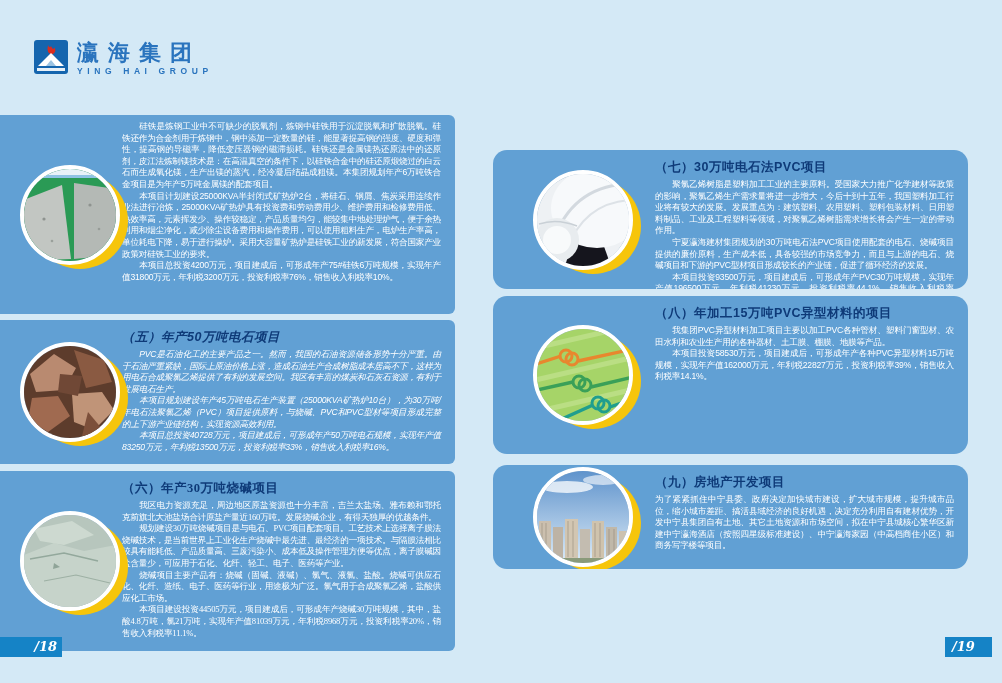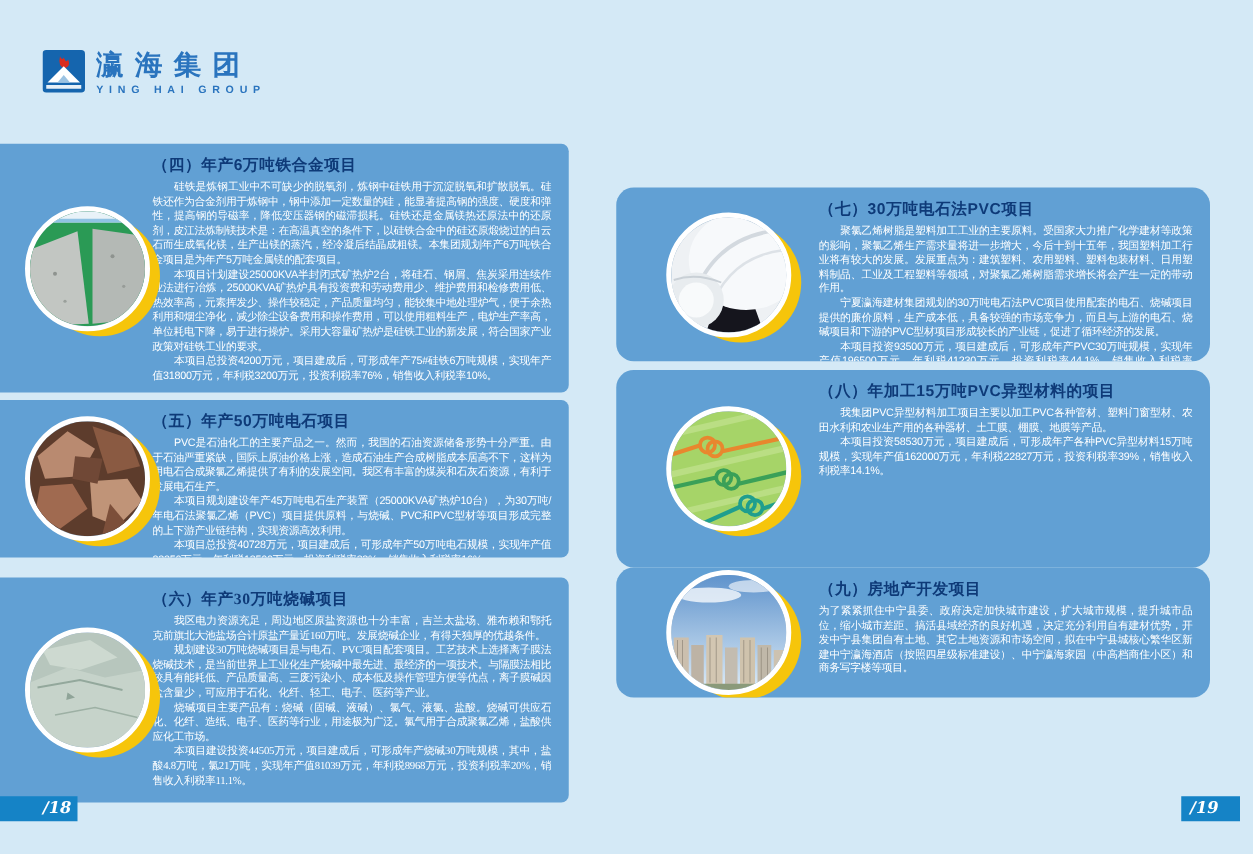--- a/index.html
+++ b/index.html
@@ -20,24 +20,24 @@
   }
   
   .page-left {position:absolute;left:0;   top:115px;width:455px;}
   .page-right{position:absolute;left:493px;top:150px;width:475px;}
   .panel{
     background:#61a0d4;display:flex;overflow:hidden;
     border-radius:14px;
   }
   .page-left .panel{border-radius:0 6px 6px 0;}
   .p4{height:199px;margin-bottom:6px;}
-  .p5{height:126px;margin-bottom:16px;}
+  .p5{height:144px;margin-bottom:7px;font-style:italic;}
   .p6{height:180px;font-family:Liberation Serif, serif;}
   .p7{height:139px;margin-bottom:7px;}
-  .p8{height:158px;}
+  .p8{height:158px;margin-bottom:11px;}
   .p9{height:104px;}
   
   .img-col{flex:0 0 auto;display:flex;align-items:center;}
   .page-left  .img-col{width:120px;}
   .page-right .img-col{width:160px;}
   .photo-wrap{position:relative;width:100px;height:100px;}
   .page-left  .photo-wrap{margin-left:20px;}
   .page-right .photo-wrap{margin-left:40px;}
   .crescent{
     position:absolute;left:12px;top:8px;width:96px;height:96px;border-radius:50%;
@@ -101,21 +101,20 @@
             <polygon points="50,14 92,20 92,86 50,90" fill="#b4b9b5"></polygon>
             <circle cx="20" cy="50" r="1.6" fill="#8e938f"></circle>
             <circle cx="66" cy="36" r="1.6" fill="#8e938f"></circle>
             <circle cx="75" cy="60" r="1.3" fill="#979c98"></circle>
             <circle cx="28" cy="72" r="1.3" fill="#9aa09b"></circle>
           </svg>
         </div>
       </div>
     </div>
     <div class="text-col">
-      <h3 class="sec-title">（四）年产6万吨铁合金项目</h3>
       <p>硅铁是炼钢工业中不可缺少的脱氧剂，炼钢中硅铁用于沉淀脱氧和扩散脱氧。硅铁还作为合金剂用于炼钢中，钢中添加一定数量的硅，能显著提高钢的强度、硬度和弹性，提高钢的导磁率，降低变压器钢的磁滞损耗。硅铁还是金属镁热还原法中的还原剂，皮江法炼制镁技术是：在高温真空的条件下，以硅铁合金中的硅还原煅烧过的白云石而生成氧化镁，生产出镁的蒸汽，经冷凝后结晶成粗镁。本集团规划年产6万吨铁合金项目是为年产5万吨金属镁的配套项目。</p>
       <p>本项目计划建设25000KVA半封闭式矿热炉2台，将硅石、钢屑、焦炭采用连续作业法进行冶炼，25000KVA矿热炉具有投资费和劳动费用少、维护费用和检修费用低、热效率高，元素挥发少、操作较稳定，产品质量均匀，能较集中地处理炉气，便于余热利用和烟尘净化，减少除尘设备费用和操作费用，可以使用粗料生产，电炉生产率高，单位耗电下降，易于进行操炉。采用大容量矿热炉是硅铁工业的新发展，符合国家产业政策对硅铁工业的要求。</p>
       <p>本项目总投资4200万元，项目建成后，可形成年产75#硅铁6万吨规模，实现年产值31800万元，年利税3200万元，投资利税率76%，销售收入利税率10%。</p>
     </div>
   </section>
 
   <section class="panel p5">
     <div class="img-col">
       <div class="photo-wrap">
         <div class="crescent"></div>

